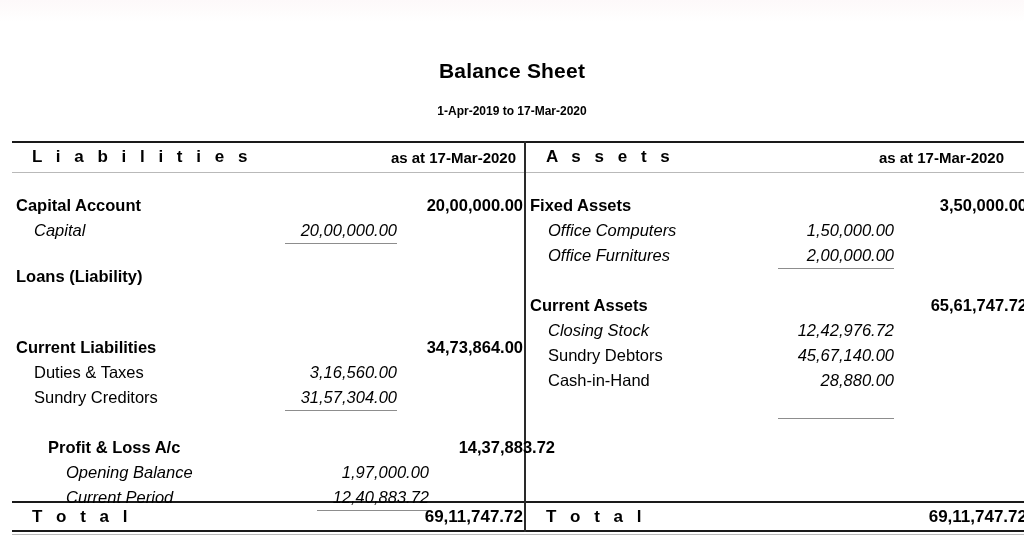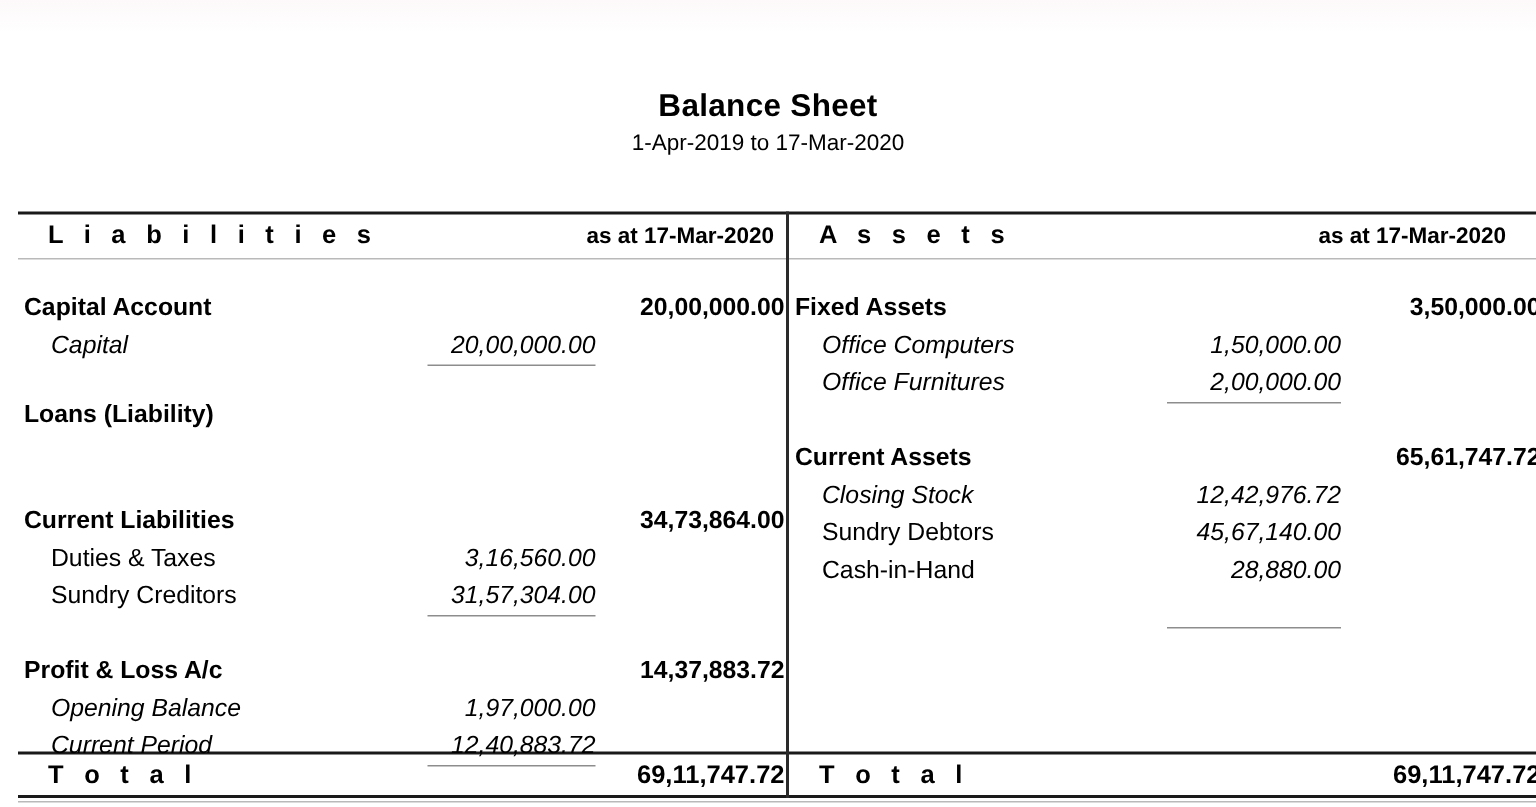--- a/index.html
+++ b/index.html
@@ -37,24 +37,24 @@
     width: 1024px;
     text-align: center;
   }
   .report-title {
     font-size: 21px;
     font-weight: bold;
     letter-spacing: 0.2px;
     line-height: 26px;
   }
   .report-period {
-    font-size: 15px;
-    font-weight: normal;
+    font-size: 12px;
+    font-weight: bold;
     line-height: 22px;
-    margin-top: 1px;
+    margin-top: 16px;
   }
 
   
   .rule {
     position: absolute;
     left: 12px;
     width: 1012px;
   }
   .rule-dark  { height: 2px; background: #1a1a1a; }
   .rule-light { height: 1px; background: #b9b9b9; }
@@ -253,21 +253,21 @@
           <div class="label child">Duties &amp; Taxes</div>
           <div class="amt sub">3,16,560.00</div>
         </div>
         <div class="row">
           <div class="label child">Sundry Creditors</div>
           <div class="amt sub">31,57,304.00</div>
         </div>
         <div class="sub-underline" style="top:74px;"></div>
       </div>
 
-      <div class="group" style="top:264px;">
+      <div class="group" style="top:264px;margin-left:32px;">
         <div class="row">
           <div class="label head">Profit &amp; Loss A/c</div>
           <div class="amt grand">14,37,883.72</div>
         </div>
         <div class="row">
           <div class="label child ital">Opening Balance</div>
           <div class="amt sub">1,97,000.00</div>
         </div>
         <div class="row">
           <div class="label child ital">Current Period</div>

